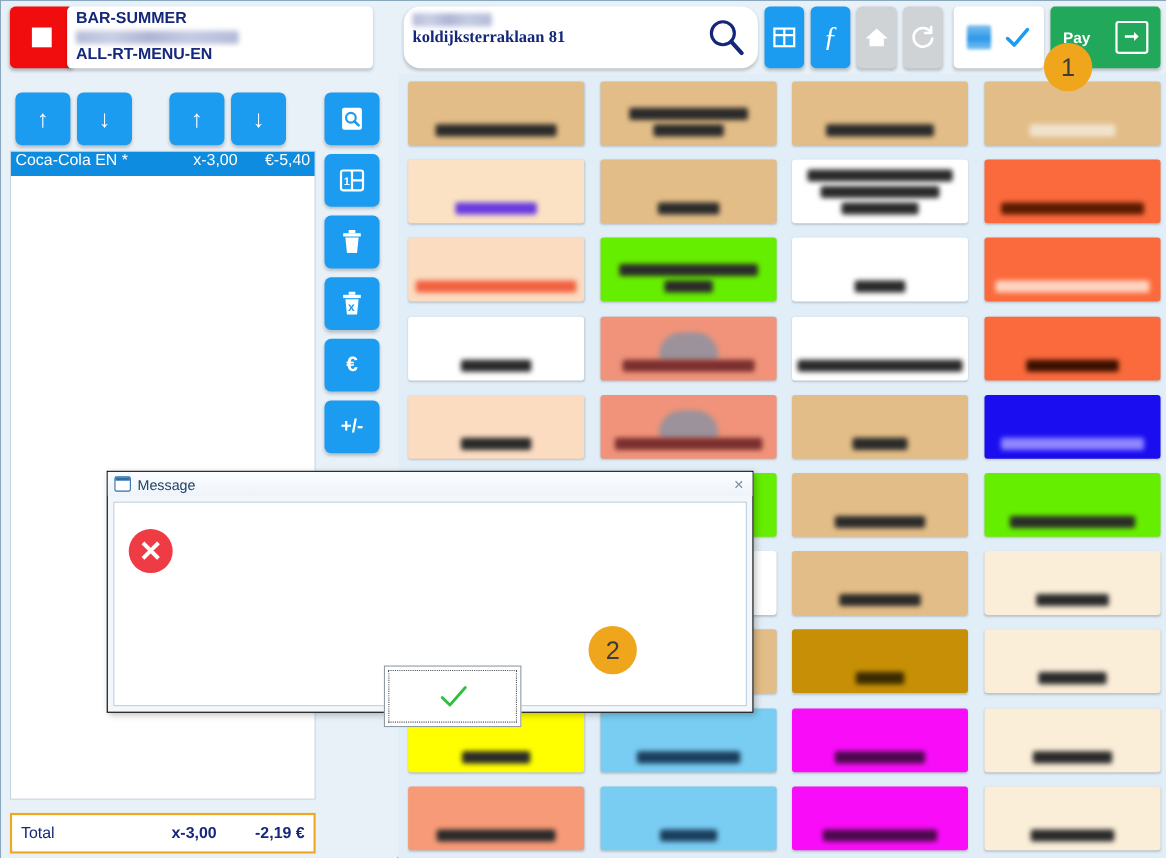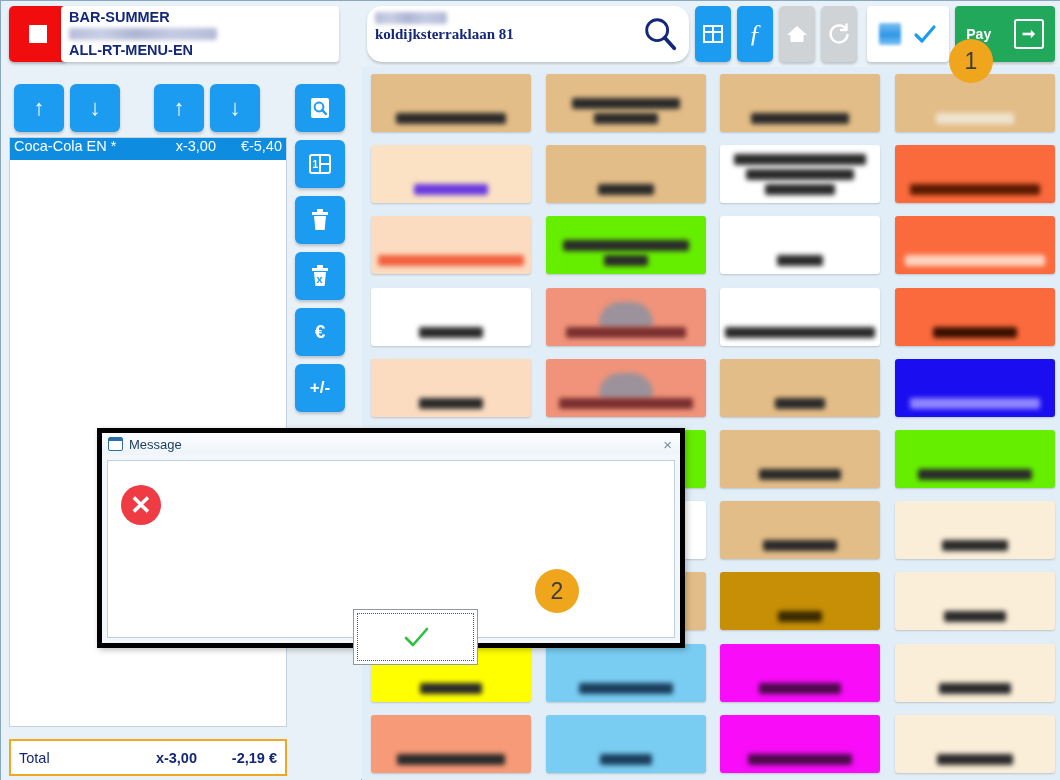--- a/index.html
+++ b/index.html
@@ -150,21 +150,21 @@
   .tstack{width:100%;text-align:center;}
   .cloud{
     position:absolute;left:50%;top:14px;transform:translateX(-50%);
     width:54px;height:26px;background:#7f92a6;opacity:.75;
     border-radius:26px 26px 6px 6px;filter:blur(2.6px);
   }
 
   
   .dialog{
     position:absolute;left:96px;top:427px;width:588px;height:220px;
-    background:#f3f7fb;border:5px solid #000000;
+    background:#f3f7fb;border:1px solid #000000;
     box-shadow:2px 2px 6px rgba(0,0,0,.25);
     box-sizing:border-box;
   }
   .dlg-title{
     height:22px;display:flex;align-items:center;
     padding:0 6px;box-sizing:border-box;
     background:linear-gradient(180deg,#fbfdff 0%,#eef4fa 100%);
     font-size:13px;color:#1d3f63;
   }
   .dlg-ico{

